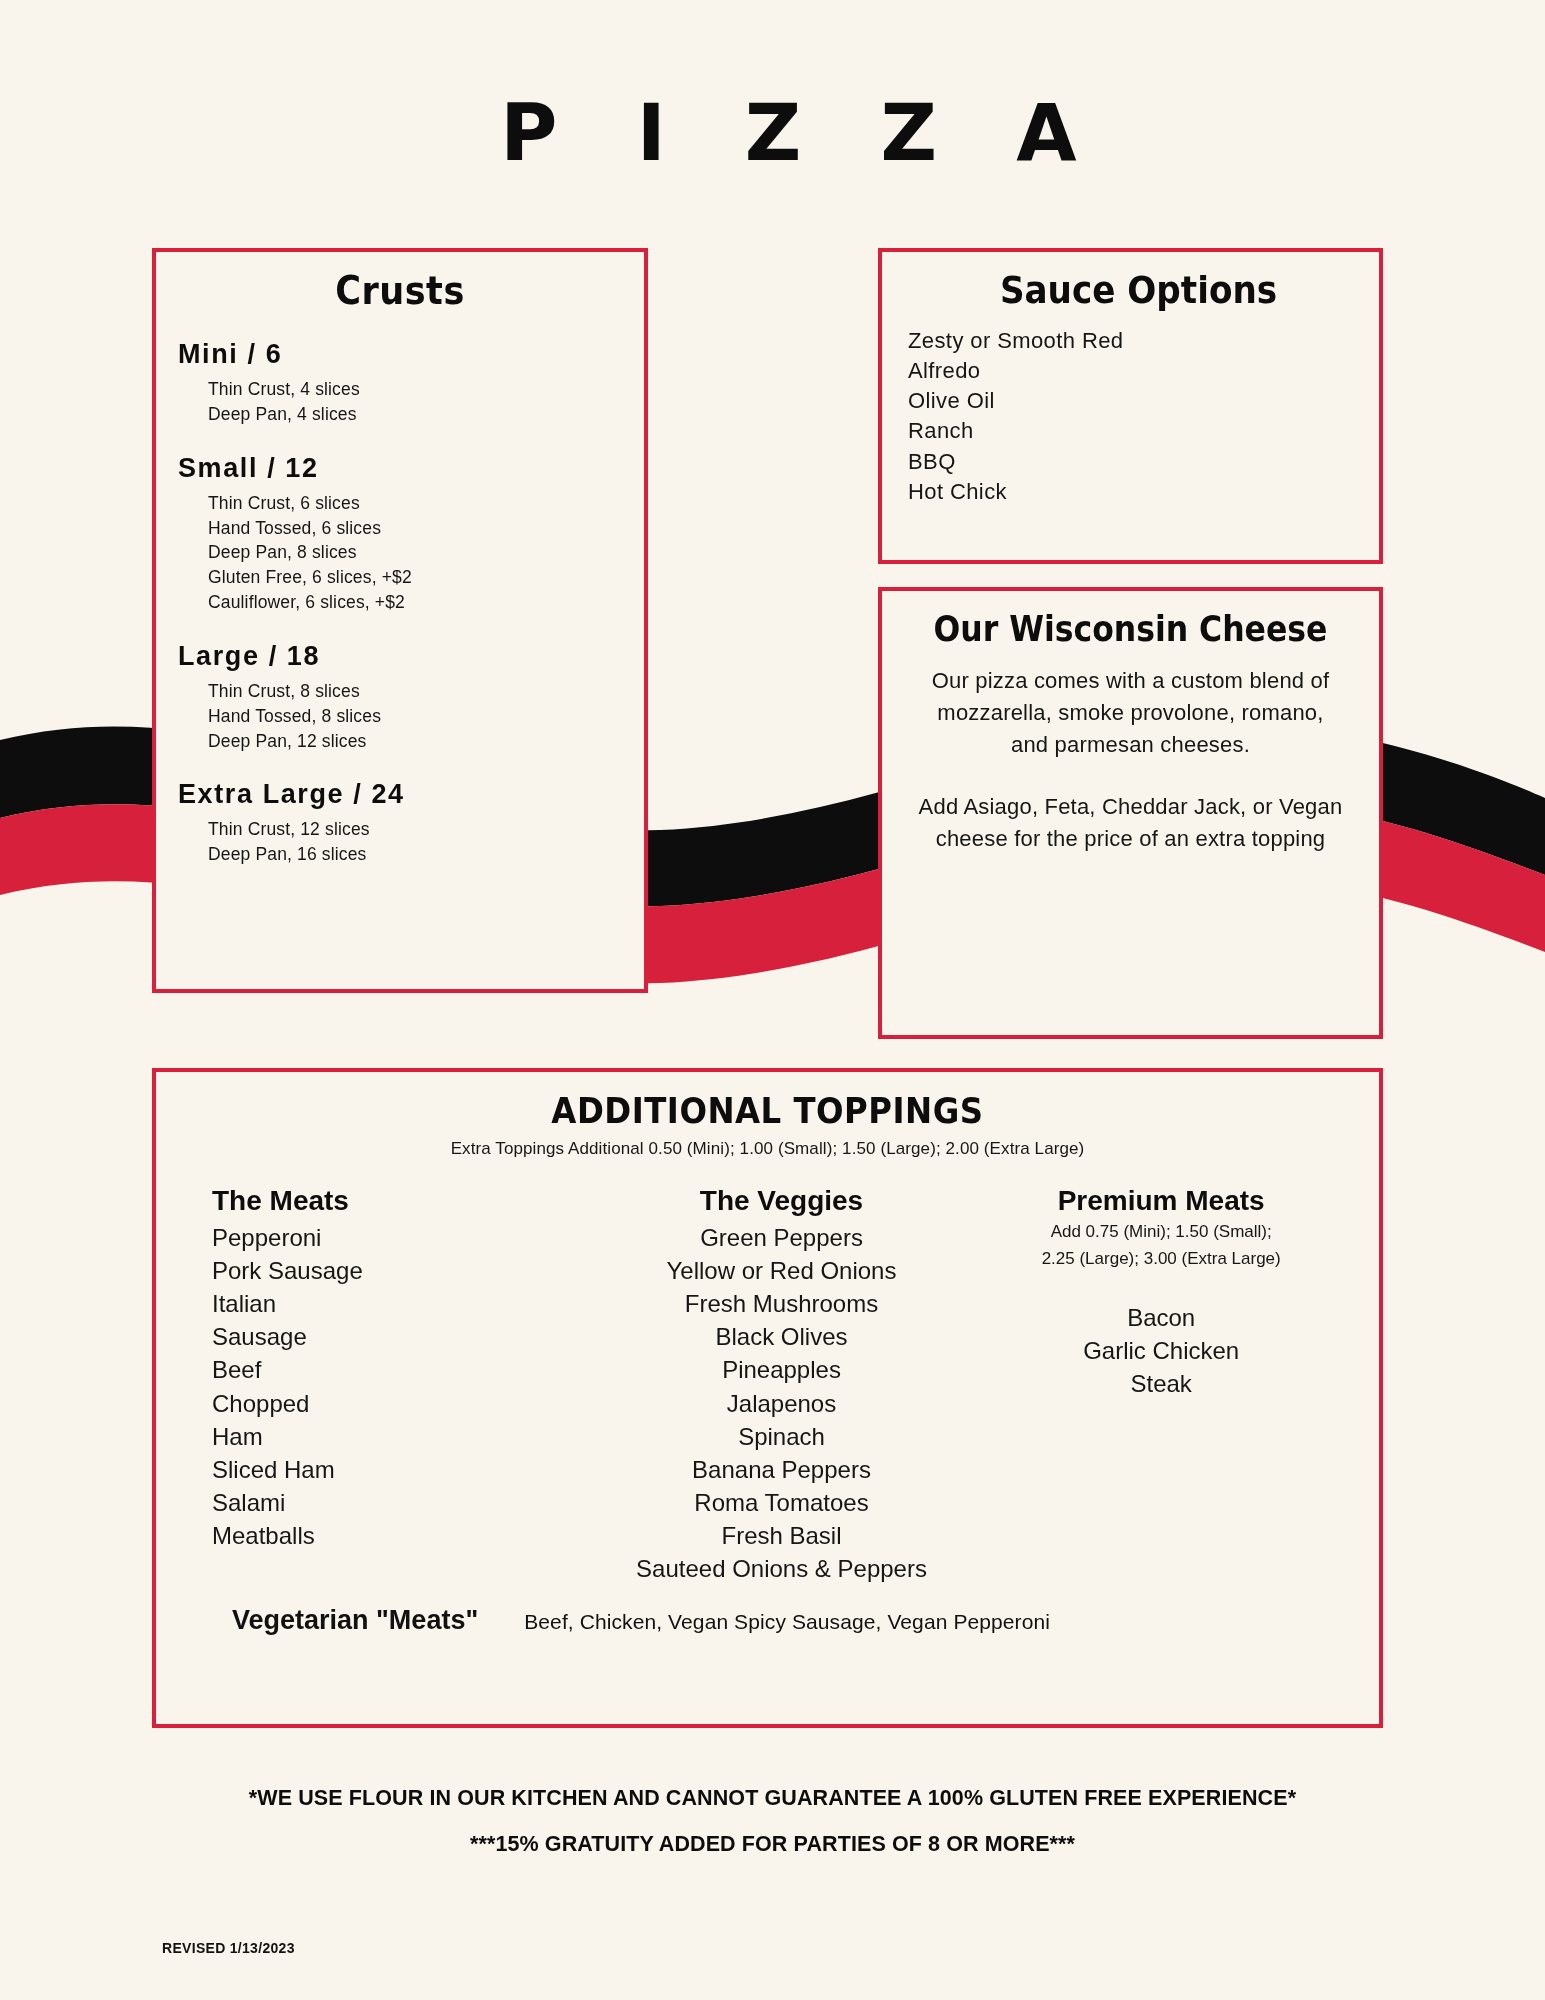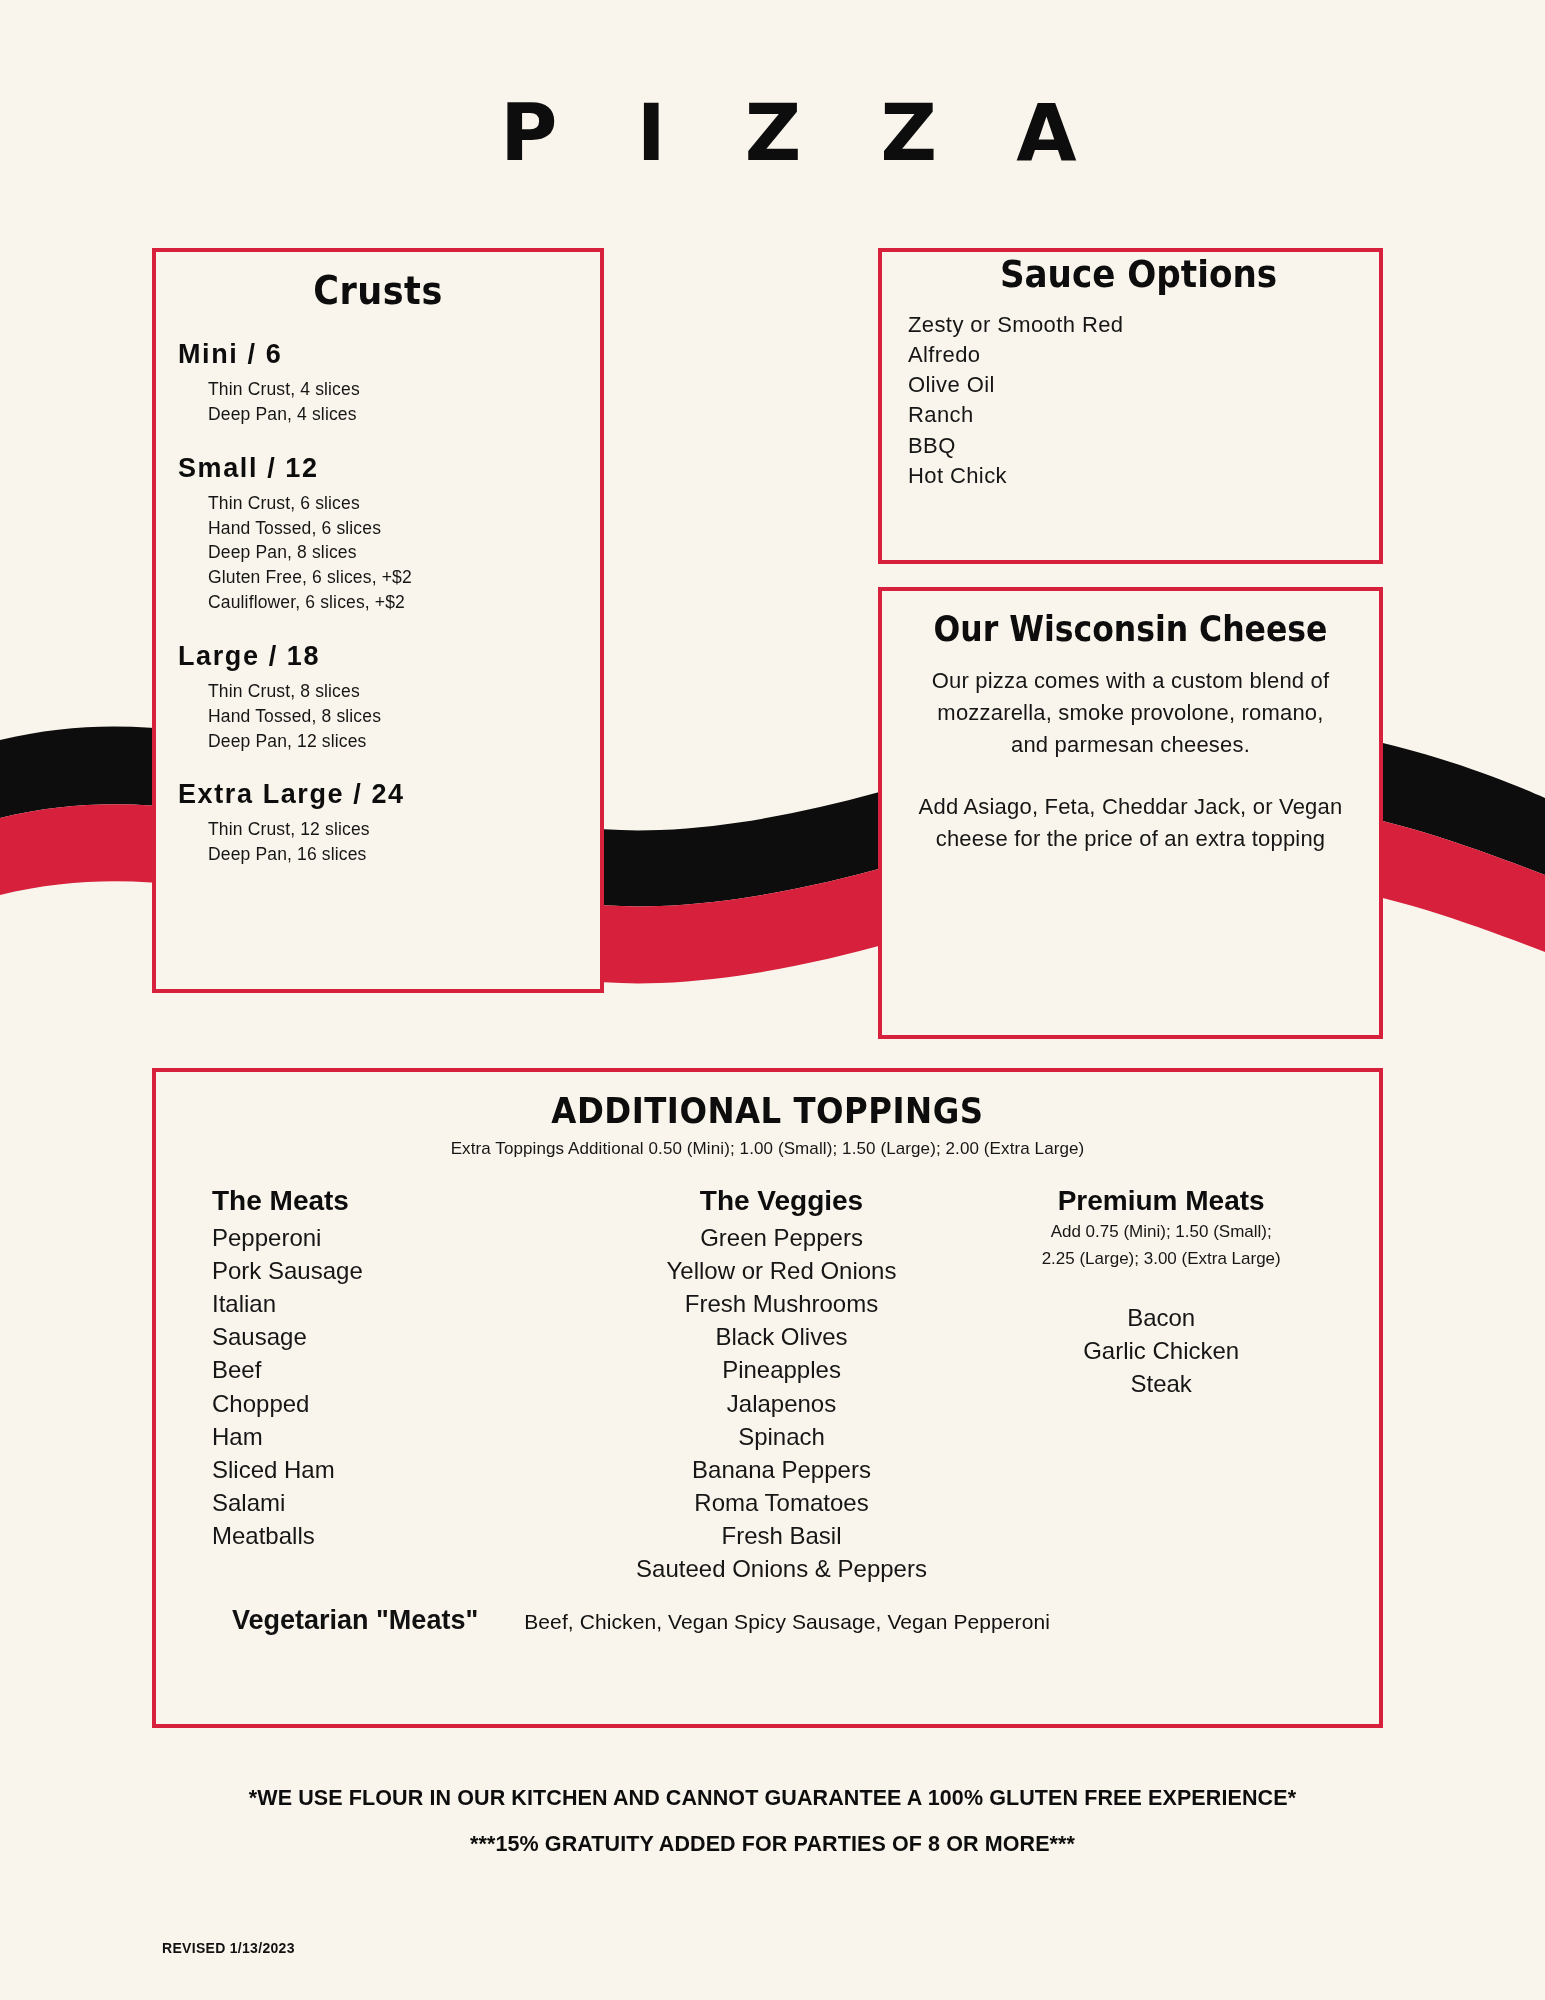--- a/index.html
+++ b/index.html
@@ -57,21 +57,21 @@
     font-weight: bold;
     text-align: center;
     color: #0d0d0d;
     font-stretch: condensed;
   }
 
   
   #crusts-box {
     left: 152px;
     top: 248px;
-    width: 452px;
+    width: 496px;
     height: 745px;
   }
   #crusts-box .box-heading {
     font-size: 39px;
     margin-top: 16px;
     letter-spacing: 0.5px;
   }
   .crust-group {
     margin: 0 0 0 22px;
   }
@@ -93,20 +93,21 @@
 
   
   #sauce-box {
     left: 878px;
     top: 248px;
     width: 505px;
     height: 316px;
   }
   #sauce-box .box-heading {
     font-size: 38px;
+    margin-top: 16px;
     padding-left: 16px;
   }
   .sauce-list {
     margin: 14px 0 0 26px;
   }
   .sauce-item {
     font-size: 22px;
     line-height: 1.37;
     letter-spacing: 0.4px;
     color: #161616;

